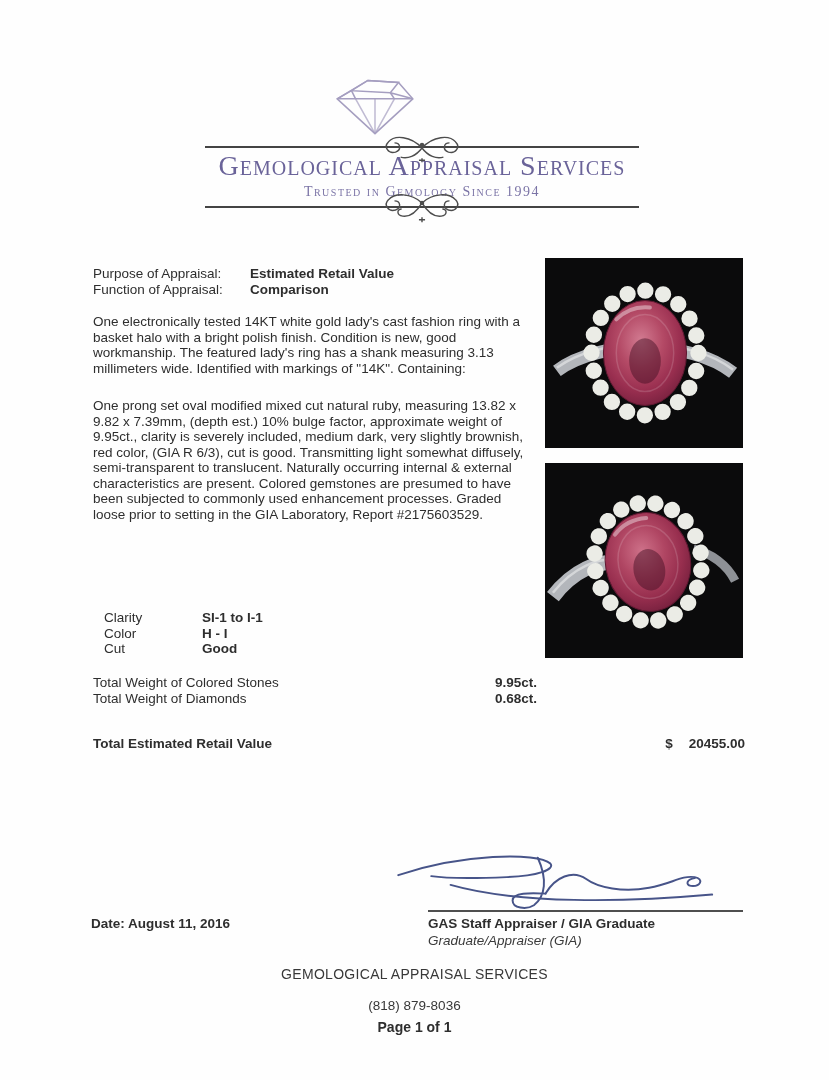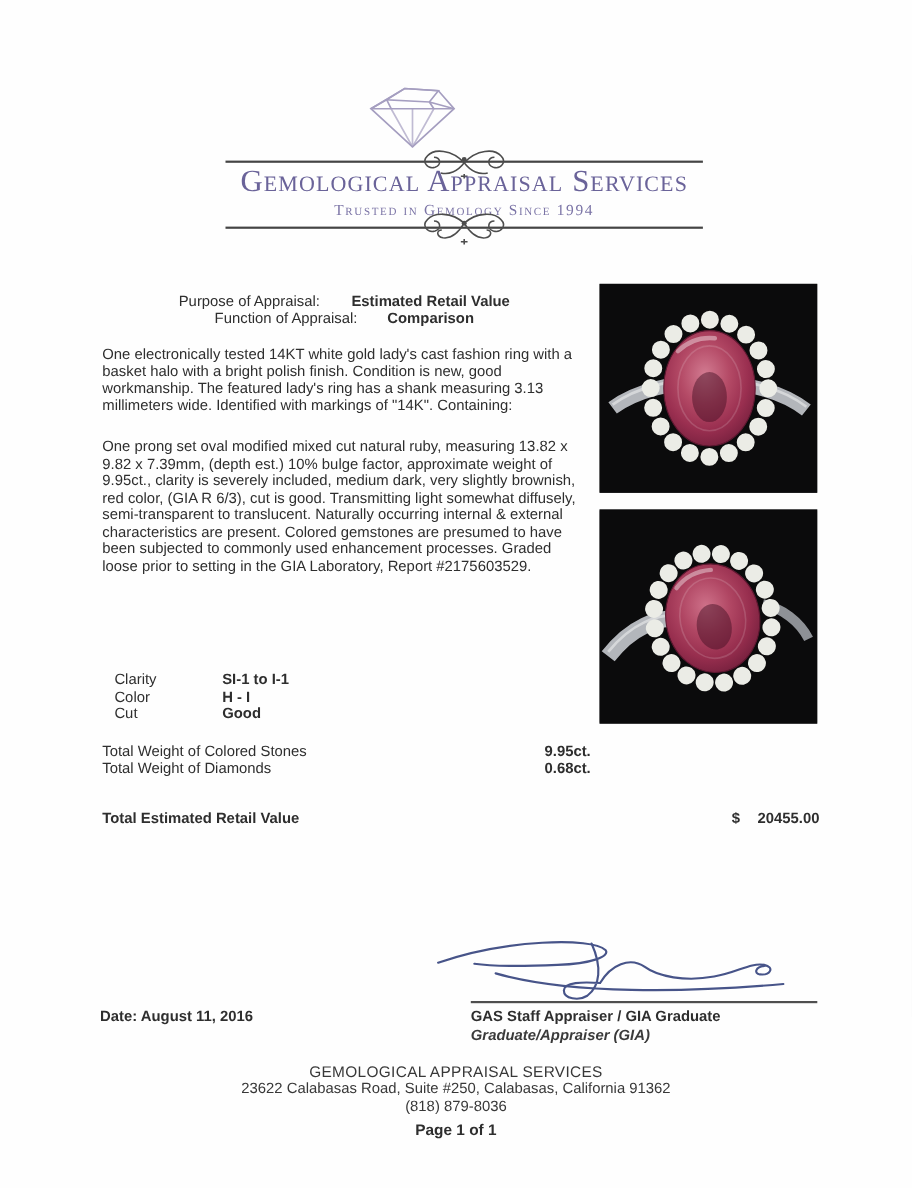--- a/index.html
+++ b/index.html
@@ -25,21 +25,21 @@
   }
   .brand-tagline{
     position:absolute;top:124px;left:0;right:0;
     font-family:"Liberation Serif",serif;font-variant:small-caps;
     font-size:14px;letter-spacing:1.5px;font-weight:500;
   }
   
   .bodytext{font-size:13.5px;line-height:15.5px;}
   .b{font-weight:bold;}
   .info-block{left:93px;top:266px;width:440px;}
-  .info-row{display:flex;justify-content:center;}
+  .info-row{display:flex;}
   .info-label{width:157px;flex:none;}
   .para{left:93px;width:432px;}
   .p1{top:314px;}
   .p2{top:398px;}
   .p3{top:546px;}
   .grades{left:104px;top:610px;width:300px;}
   .grade-row{display:flex;line-height:15.5px;}
   .grade-label{width:98px;flex:none;}
   .totals{left:93px;top:675px;width:652px;}
   .total-row{position:relative;height:16px;}
@@ -50,21 +50,21 @@
   
   .photo{left:545px;width:198px;height:190px;background:#0b0b0c;}
   .photo svg{display:block;width:100%;height:100%;}
   .photo1{top:258px;}
   .photo2{top:463px;height:195px;}
   
   .signature-svg{left:388px;top:850px;width:348px;height:62px;}
   .sig-line{left:428px;top:910px;width:315px;border-top:2px solid #4f4f4f;}
   .date-line{left:91px;top:916px;font-weight:bold;font-size:13.5px;}
   .appraiser-title{left:428px;top:916px;font-weight:bold;font-size:13.5px;}
-  .appraiser-sub{left:428px;top:933px;font-style:italic;font-size:13.5px;color:#3a3a3a;font-weight:bold;}
+  .appraiser-sub{left:428px;top:933px;font-style:italic;font-size:13.5px;color:#3a3a3a;}
   
   .footer{left:0;right:0;text-align:center;}
   .f-company{top:966px;font-size:14px;letter-spacing:.3px;color:#383838;}
   .f-address{top:982px;font-size:13.5px;color:#383838;}
   .f-phone{top:998px;font-size:13.5px;color:#383838;}
   .f-page{top:1019px;font-size:14px;font-weight:bold;}
 </style>
 </head>
 <body>
 
@@ -205,17 +205,16 @@
     <path d="M158,45 C168,28 186,20 200,30 C212,39 238,44 265,39 C288,35 298,26 312,28 C322,30 318,38 308,37 C302,36 304,30 312,29"></path>
     <path d="M60,36 C130,56 240,54 330,46"></path>
   </svg>
   <div class="abs sig-line"></div>
 
   <div class="abs date-line">Date: August 11, 2016</div>
   <div class="abs appraiser-title">GAS Staff Appraiser / GIA Graduate</div>
   <div class="abs appraiser-sub">Graduate/Appraiser (GIA)</div>
 
   <div class="abs footer f-company">GEMOLOGICAL APPRAISAL SERVICES</div>
-  <div class="abs footer f-address">23622 Calabasas Road, Suite #250, Calabasas, California 91362</div>
   <div class="abs footer f-phone">(818) 879-8036</div>
   <div class="abs footer f-page">Page 1 of 1</div>
 
 </div>
 
 </body></html>

